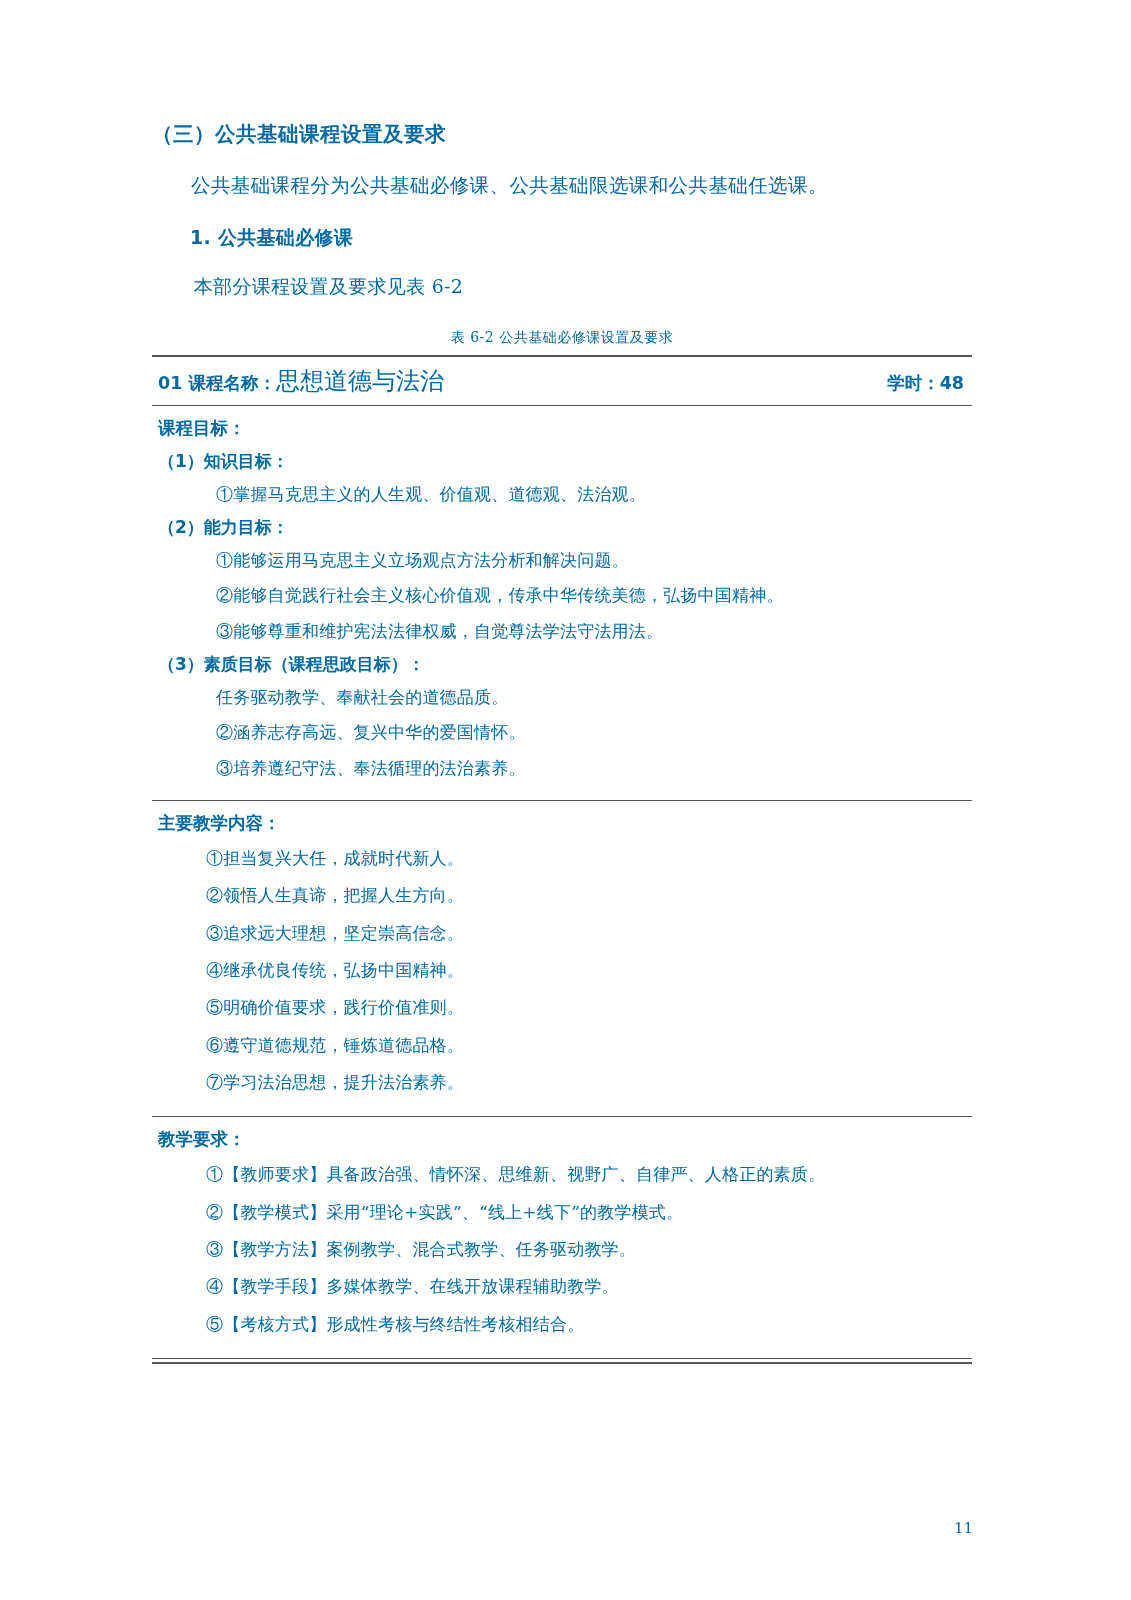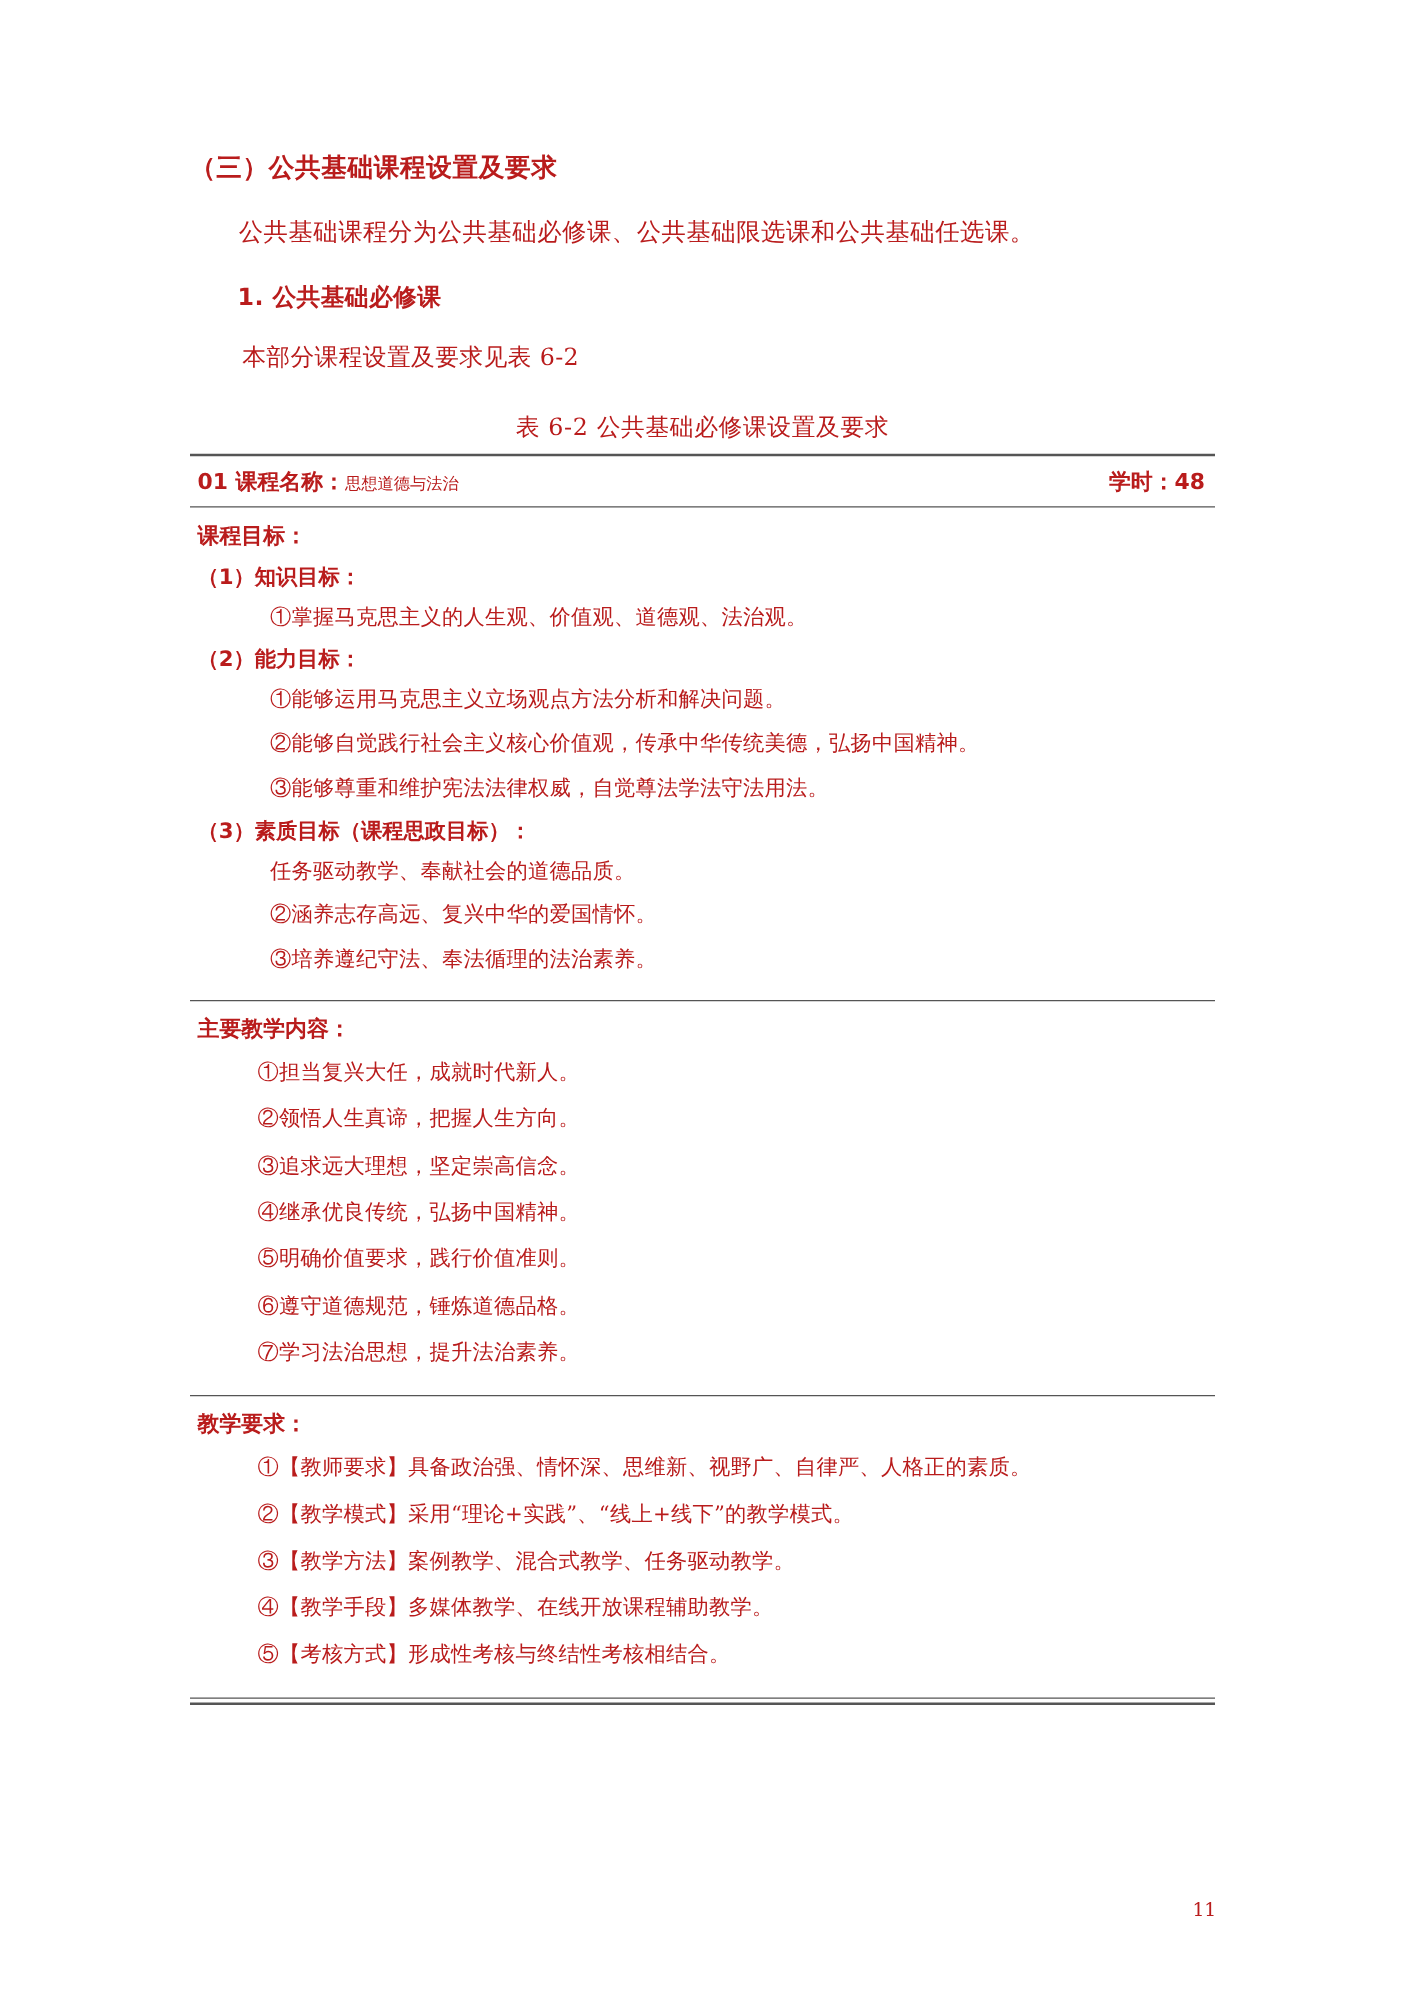--- a/index.html
+++ b/index.html
@@ -6,21 +6,21 @@
     margin: 0;
     padding: 0;
     background: #ffffff;
   }
   .page {
     position: relative;
     width: 1131px;
     height: 1600px;
     background: #ffffff;
     font-family: "DejaVu Serif", "Liberation Serif", serif;
-    color: #b91c1c;
+    color: #0369a1;
     box-sizing: border-box;
   }
   .content {
     position: absolute;
     left: 152px;
     top: 120px;
     width: 820px;
   }
 
   
@@ -47,21 +47,21 @@
     letter-spacing: 0.3px;
   }
   .para2 {
     font-size: 19px;
     line-height: 1.6;
     margin: 0 0 27px 0;
     text-indent: 2.2em;
     letter-spacing: 0.3px;
   }
   .table-caption {
-    font-size: 19px;
+    font-size: 14px;
     text-align: center;
     margin: 0 0 8px 0;
     letter-spacing: 0.5px;
   }
 
   
   .tbl {
     width: 100%;
     border-collapse: collapse;
   }
@@ -74,21 +74,21 @@
     justify-content: space-between;
     align-items: baseline;
     font-family: "DejaVu Sans", "Liberation Sans", sans-serif;
     font-size: 17.5px;
     padding: 8px 8px 8px 6px;
   }
   .row-head .left { font-weight: bold; }
   .row-head .left .cname {
     font-family: "DejaVu Sans", "Liberation Sans", sans-serif;
     font-weight: normal;
-    font-size: 13px;
+    font-size: 24px;
     margin-top: 40px;
   }
   .row-head .right { font-weight: bold; white-space: nowrap; margin-left: 22px; }
 
   .block {
     padding: 6px 6px 10px 6px;
   }
   .blk-title {
     font-family: Liberation Sans, sans-serif;
     font-weight: bold;

